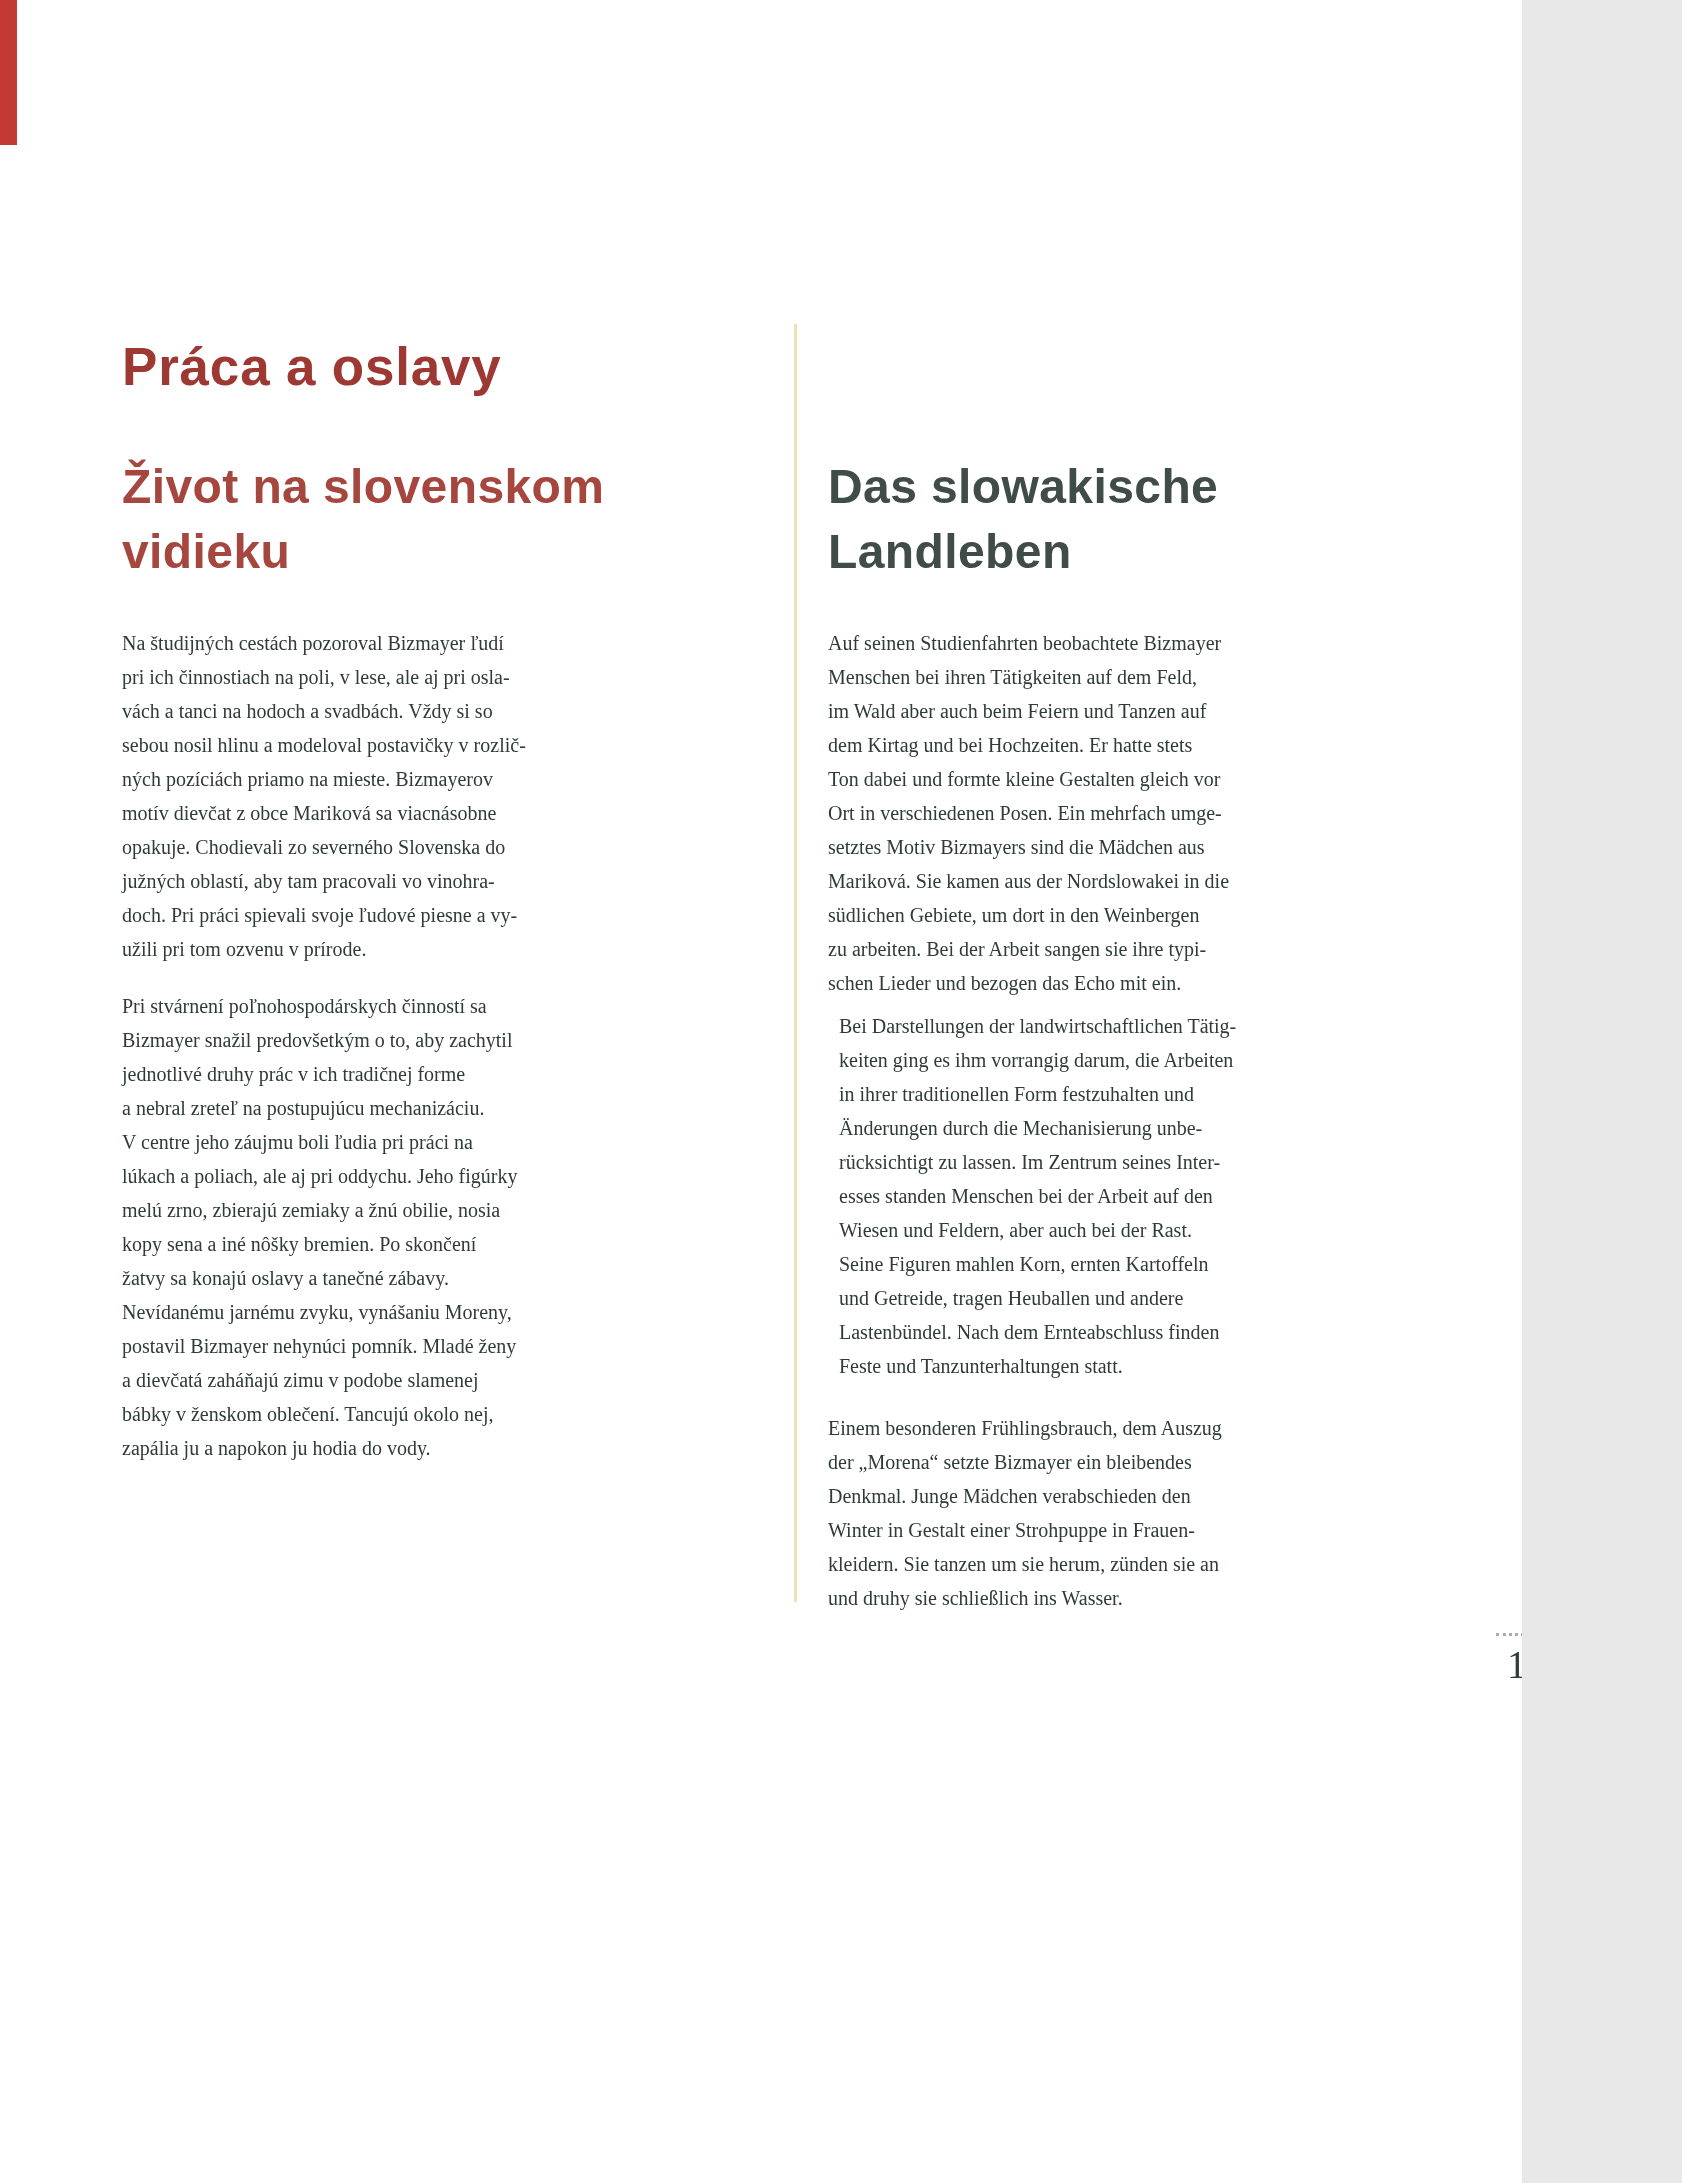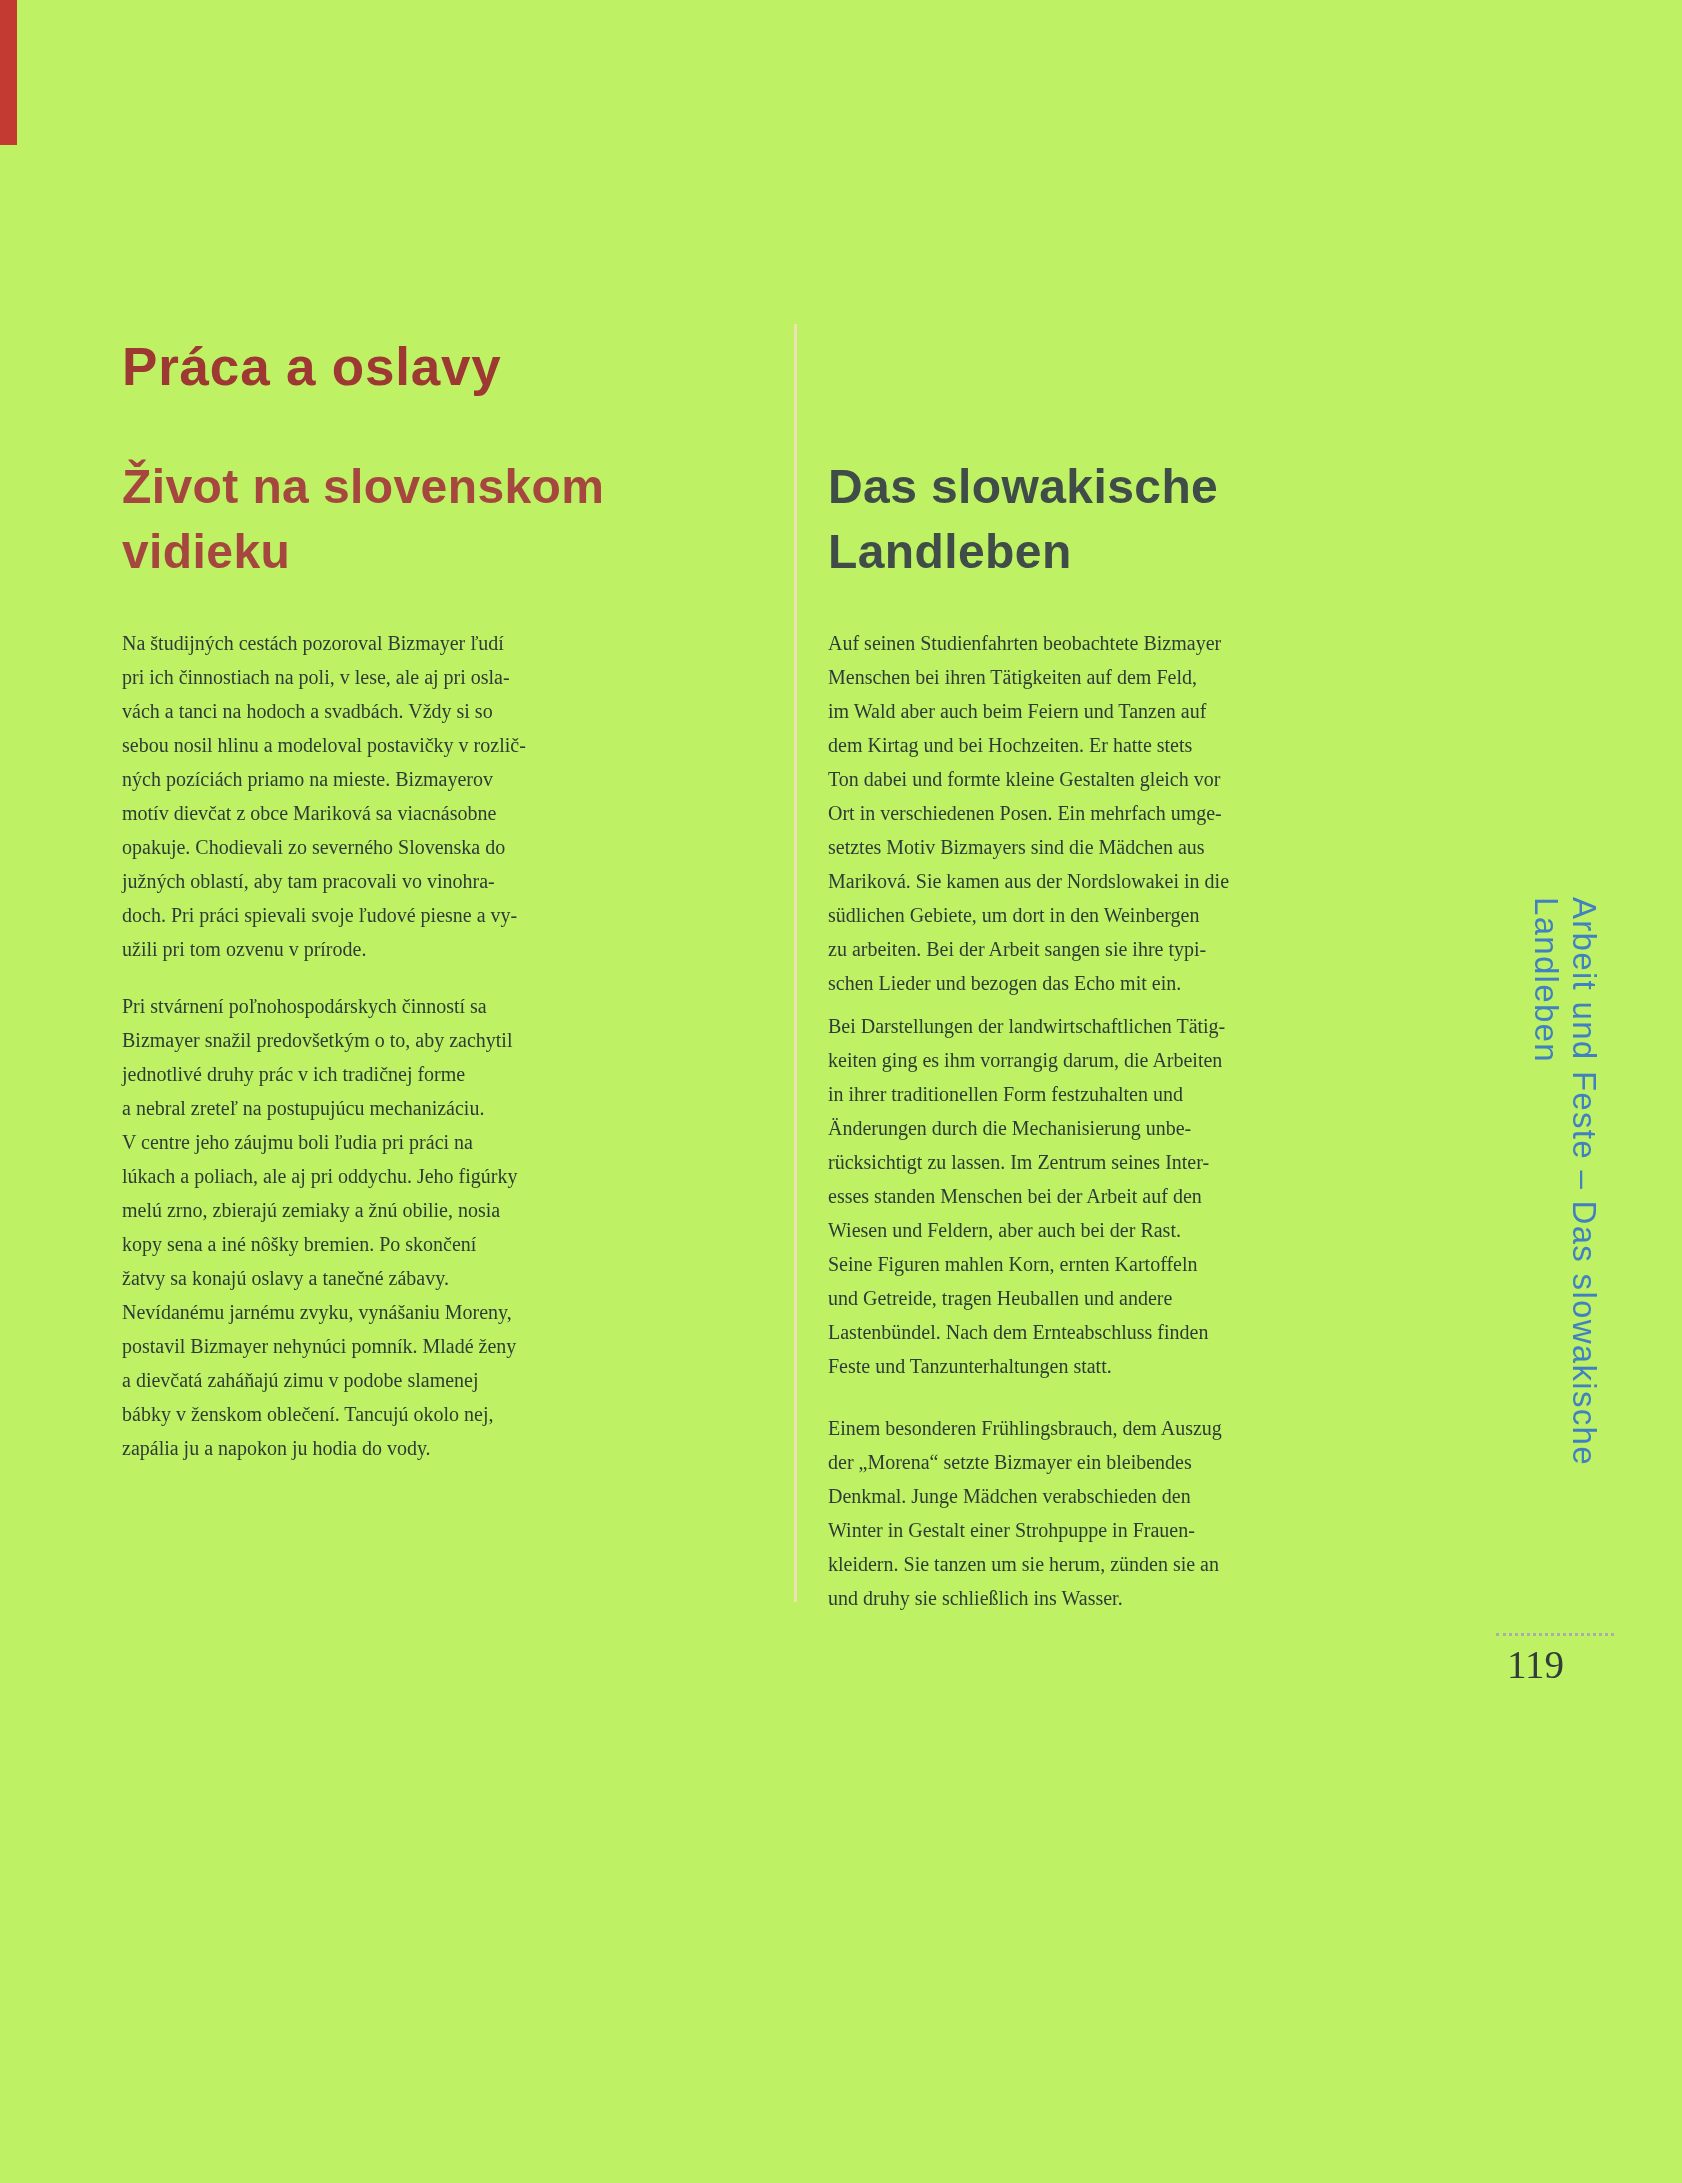--- a/index.html
+++ b/index.html
@@ -1,20 +1,20 @@
 <!DOCTYPE html>
 <html style="font-size:13.5px"><head>
 <meta charset="utf-8">
 <style>
   html, body { margin: 0; padding: 0; background: #e8e8e8; }
   .page {
     position: relative;
-    width: 1682px;
+    width: 1522px;
     height: 2183px;
-    background: #bef264;
+    background: #ffffff;
     overflow: hidden;
     font-family: "Liberation Sans", sans-serif;
   }
   .chapter-tab {
     position: absolute;
     left: 0; top: 0;
     width: 17px; height: 145px;
     background: #c23a31;
   }
   .column-divider {
@@ -52,21 +52,21 @@
     font-size: 20px;
     line-height: 34px;
     color: #2f3b36;
     white-space: pre-line;
   }
   .col-sk { left: 122px; }
   .col-de { left: 828px; }
   .sk-p1 { top: 626px; }
   .sk-p2 { top: 989px; }
   .de-p1 { top: 626px; }
-  .de-p2 { top: 1009px; }
+  .de-p2 { top: 1009px; margin-left: 11px; }
   .de-p3 { top: 1411px; }
   .vertical-label {
     position: absolute;
     left: 1527px; top: 897px;
     height: 740px;
     writing-mode: vertical-rl;
     font-size: 33px;
     letter-spacing: 1.3px;
     color: #4181c1;
   }

